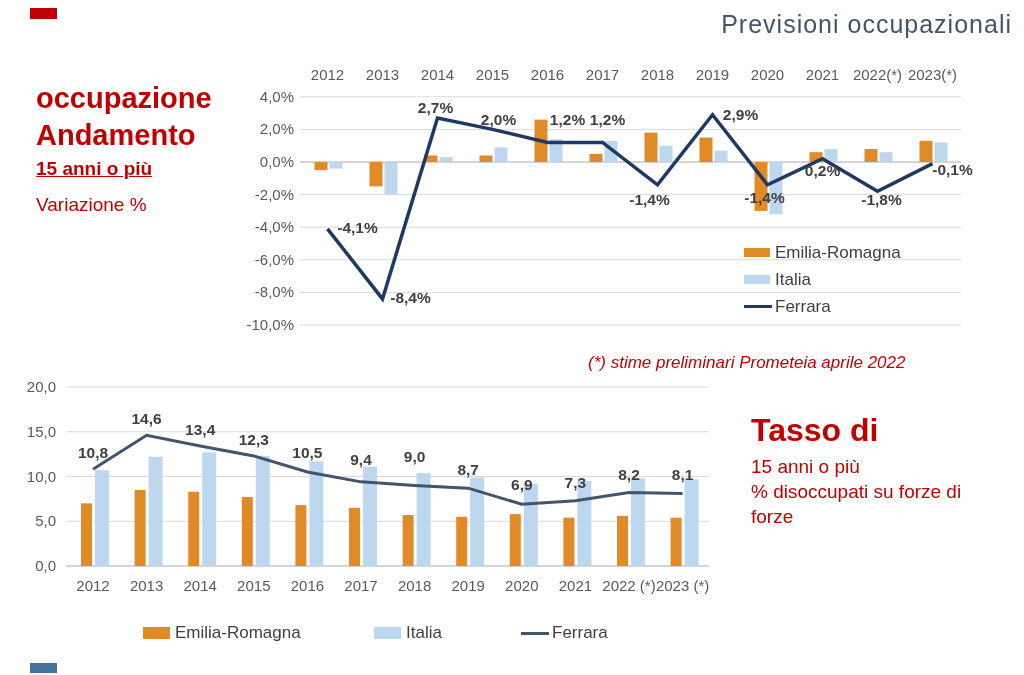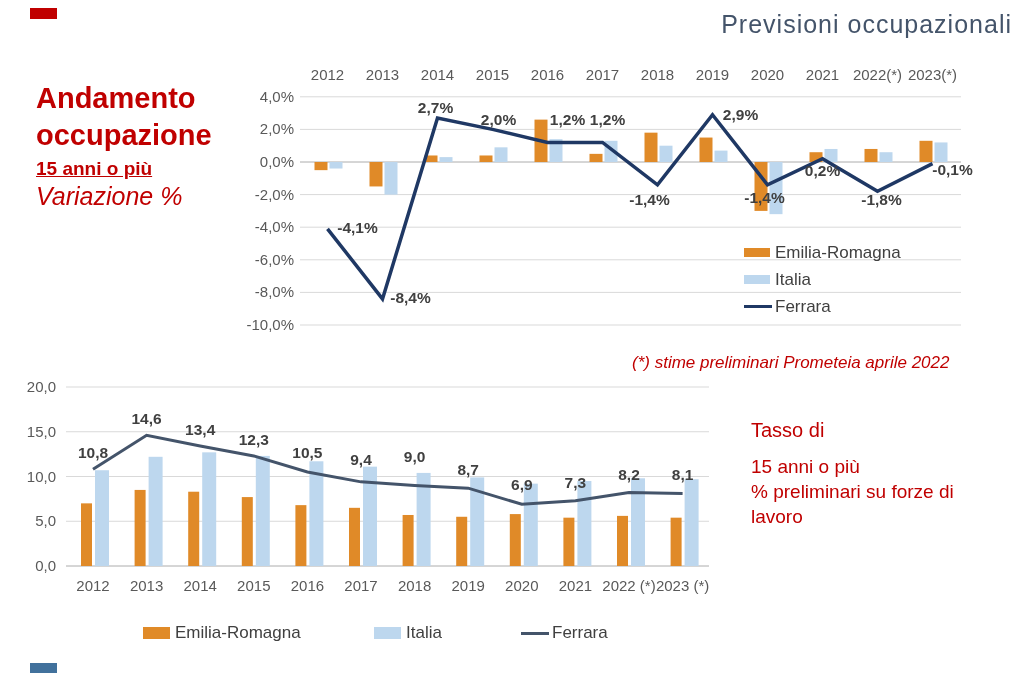--- a/index.html
+++ b/index.html
@@ -11,28 +11,28 @@
   .dash{position:absolute;width:27px;height:11px;}
   .dash-red{left:30px;top:8px;background:var(--accent-red);}
   .dash-blue{left:30px;top:663px;height:10px;background:var(--corner-blue);}
   .title{
     position:absolute;top:4px;right:12px;font-size:25px;line-height:40px;
     color:var(--title-blue);font-weight:400;letter-spacing:1px;white-space:nowrap;
   }
   .left-block{position:absolute;left:36px;top:80px;color:var(--accent-red);}
   .left-block .h1{font-size:29px;font-weight:bold;line-height:37px;}
   .left-block .sub{font-size:19px;font-weight:bold;text-decoration:underline;margin-top:4px;}
-  .left-block .cap{font-size:25px;margin-top:2px;font-style:italic;}
+  .left-block .cap{font-size:19px;margin-top:14px;}
   .right-block{position:absolute;left:751px;top:412px;width:245px;color:var(--accent-red);}
-  .right-block .h1{font-size:20px;font-weight:normal;line-height:36px;}
+  .right-block .h1{font-size:32px;font-weight:bold;line-height:36px;}
   .right-block .sub{font-size:19px;margin-top:6px;line-height:25px;}
   .right-block .cap{font-size:19px;line-height:25px;}
   .note{
     position:absolute;left:588px;top:353px;font-size:17px;font-style:italic;
-    color:var(--accent-red);white-space:nowrap;margin-left:44px;
+    color:var(--accent-red);white-space:nowrap;
   }
   .charts{position:absolute;left:0;top:0;}
   .legend-top{position:absolute;left:744px;top:239px;color:#404040;}
   .lt-item{display:flex;align-items:center;height:27px;font-size:17px;white-space:nowrap;}
   .sw-bar{display:inline-block;width:26px;height:9px;margin-right:5px;}
   .sw-line{display:inline-block;width:28px;height:3px;margin-right:3px;}
   .lb-item{position:absolute;top:620px;display:flex;align-items:center;height:26px;
     font-size:17px;color:#404040;white-space:nowrap;}
   .lb-item .sw-bar{width:27px;height:12px;}
   .lb-emilia{left:143px;}
@@ -43,22 +43,22 @@
 <body>
 
 <div class="slide">
 
   <div class="dash dash-red"></div>
   <div class="dash dash-blue"></div>
 
   <div class="title">Previsioni occupazionali</div>
 
   <div class="left-block">
+    <div class="h1">occupazione</div>
     <div class="h1">Andamento</div>
-    <div class="h1">occupazione</div>
     <div class="sub">15 anni o più</div>
     <div class="cap">Variazione %</div>
   </div>
 
   <svg class="charts" width="1024" height="675" id="charts-svg">
       <g>
         <line x1="300" x2="961" y1="96.8" y2="96.8" stroke="#D9D9D9" stroke-width="1"></line>
         <text x="294" y="101.8" text-anchor="end" font-size="15" fill="#595959" font-family="&quot;Liberation Sans&quot;,sans-serif">4,0%</text>
         <line x1="300" x2="961" y1="129.4" y2="129.4" stroke="#D9D9D9" stroke-width="1"></line>
         <text x="294" y="134.4" text-anchor="end" font-size="15" fill="#595959" font-family="&quot;Liberation Sans&quot;,sans-serif">2,0%</text>
@@ -213,16 +213,16 @@
     <span>Italia</span>
   </div>
   <div class="lb-item lb-ferrara">
     <span class="sw-line" style="background: rgb(68, 84, 106);"></span>
     <span>Ferrara</span>
   </div>
 
   <div class="right-block">
     <div class="h1">Tasso di</div>
     <div class="sub">15 anni o più</div>
-    <div class="cap">% preliminari su forze di lavoro</div>
+    <div class="cap">% disoccupati su forze di forze</div>
   </div>
 
 </div>
 
 </body></html>

